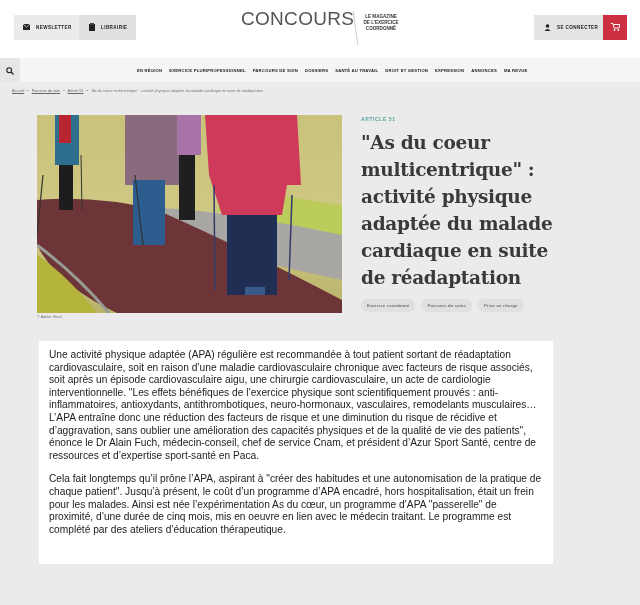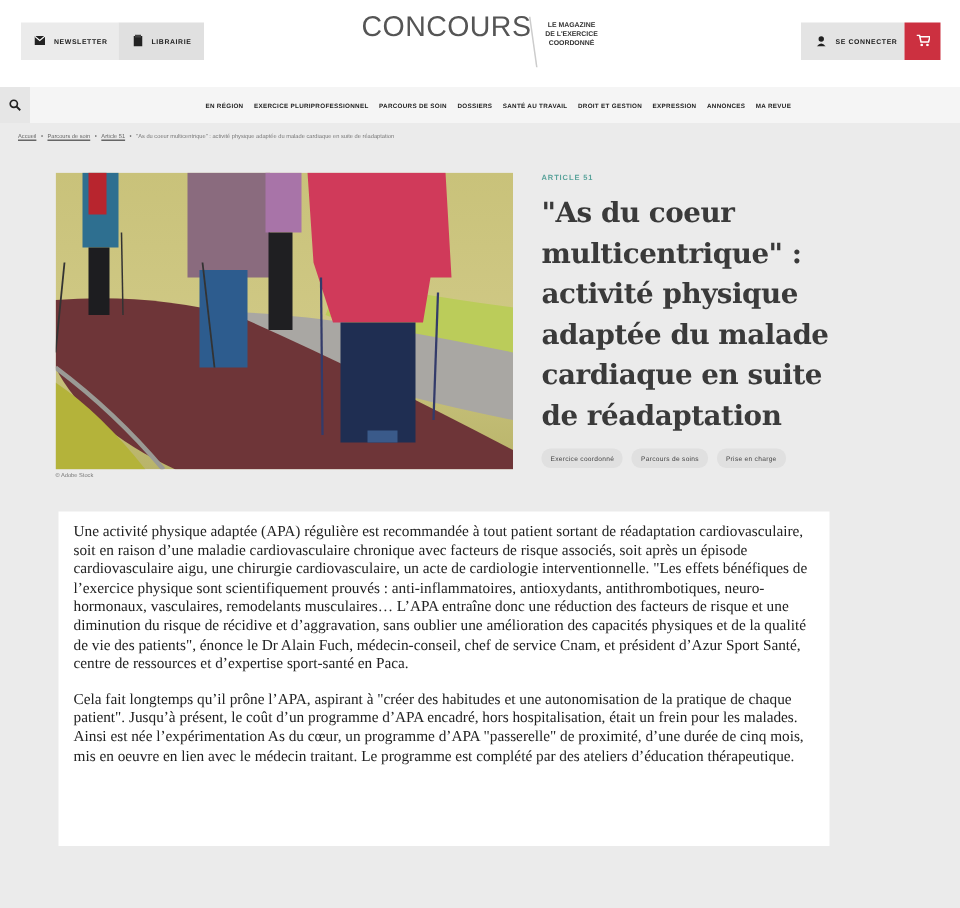--- a/index.html
+++ b/index.html
@@ -23,21 +23,21 @@
   .breadcrumb { position: absolute; left: 12px; top: 88px; font-size: 3.8px; color: #777; white-space: nowrap; display: flex; gap: 3px; align-items: center; }
   .breadcrumb .link { text-decoration: underline; color: #666; }
   .breadcrumb .sep { font-size: 4px; color: #555; }
   .hero { position: absolute; left: 37px; top: 115px; width: 305px; height: 198px; overflow: hidden; }
   .credit { position: absolute; left: 37px; top: 315px; font-size: 3.8px; color: #777; }
   .article-col { position: absolute; left: 361px; top: 116px; width: 200px; }
   .kicker { font-size: 5px; font-weight: bold; color: #5aa39b; letter-spacing: 0.6px; }
   .title { margin-top: 7px; font-family: "DejaVu Serif", serif; font-size: 18.5px; font-weight: bold; line-height: 27px; color: #3a3a3a; letter-spacing: -0.3px; }
   .tags { margin-top: 8px; display: flex; gap: 6px; }
   .tag { font-size: 4.4px; background: #e0e0e0; color: #444; border-radius: 6px; padding: 4px 6px; letter-spacing: 0.2px; }
-  .body-box { position: absolute; left: 39px; top: 341px; width: 514px; height: 223px; background: #fff; padding: 8px 10px 0 10px; font-family: Liberation Serif, serif; font-size: 10.2px; line-height: 12.6px; color: #222; }
+  .body-box { position: absolute; left: 39px; top: 341px; width: 514px; height: 223px; background: #fff; padding: 8px 10px 0 10px; font-family: Liberation Sans, sans-serif; font-size: 10.2px; line-height: 12.6px; color: #222; }
   .body-box p { margin-bottom: 11px; text-align: left; }
 </style>
 </head>
 <body>
 
 <div class="header">
   <div class="hbtn btn-newsletter">
     <span class="ico">
       <svg width="7" height="6" viewBox="0 0 7 6">
           <rect x="0" y="0" width="7" height="6" fill="#222"></rect>

